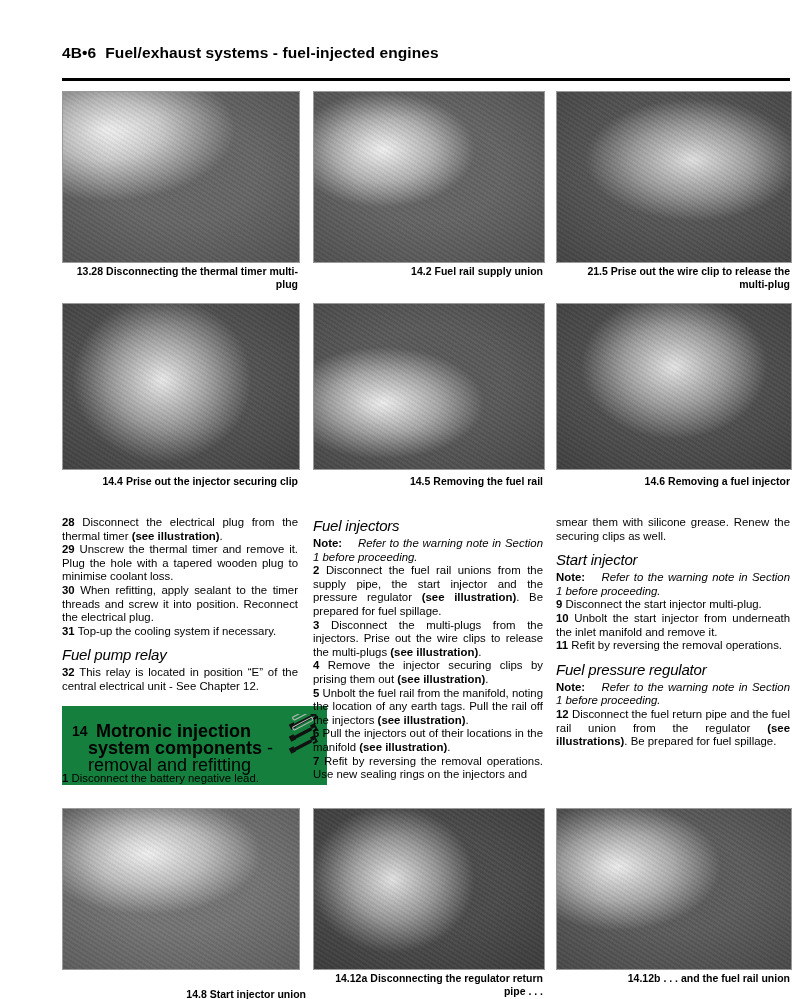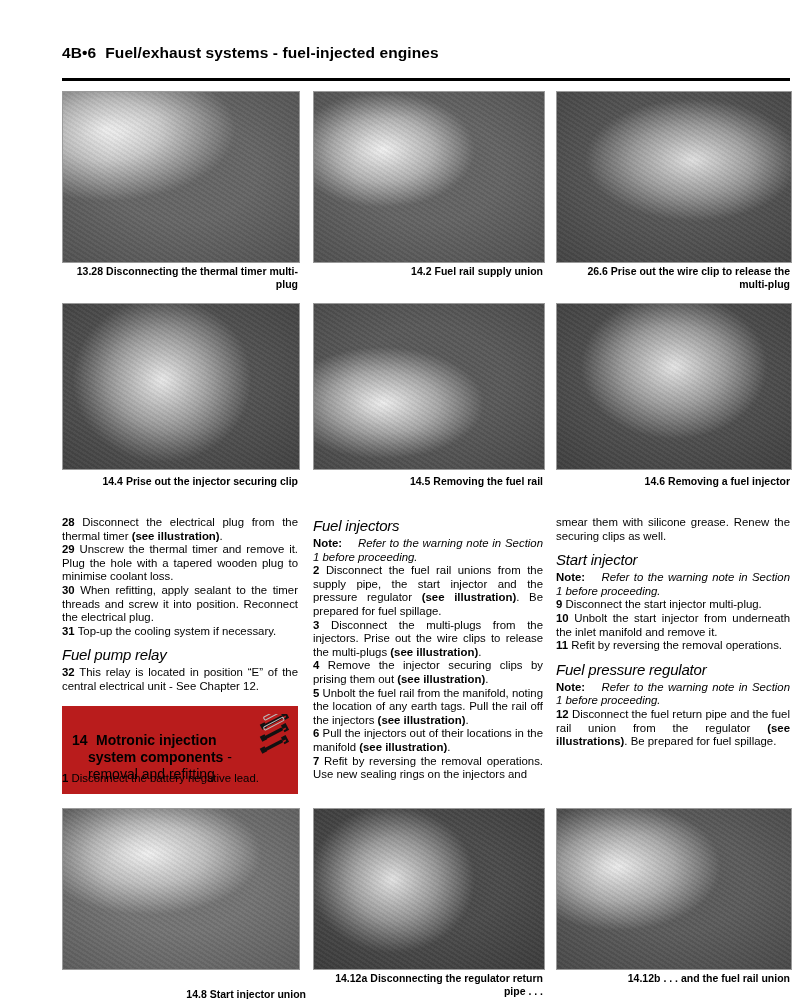--- a/index.html
+++ b/index.html
@@ -158,36 +158,36 @@
     line-height: 19px;
     margin: 7px 0 2px 0;
     letter-spacing: -0.2px;
   }
   .sub-head.first { margin-top: 0; }
 
   
   .section-box {
     position: absolute;
     left: 62px;
-    width: 236px;
-    background: #b91c1c;
+    width: 265px;
+    background: #15803d;
     box-sizing: border-box;
-    padding: 26px 10px 11px 10px;
+    padding: 17px 10px 11px 10px;
   }
   .section-box .sec-num {
     font-size: 14px;
     font-weight: bold;
     float: left;
     width: 24px;
     line-height: 17px;
   }
   .section-box .sec-title {
     margin-left: 16px;
     margin-right: 40px;
-    font-size: 14px;
+    font-size: 18px;
     line-height: 17px;
     font-weight: normal;
   }
   .section-box .sec-title b { font-weight: bold; }
   .spanner-rating {
     position: absolute;
     right: 8px;
     top: 8px;
     width: 34px;
     height: 44px;
@@ -214,21 +214,21 @@
     <div class="vignette"></div>
 </div>
 
 <div class="caption" style="left:62px; top:265px; width:236px;">
   <span class="num">13.28</span><span>Disconnecting the thermal timer multi-plug</span>
 </div>
 <div class="caption" style="left:313px; top:265px; width:230px;">
   <span class="num">14.2</span><span>Fuel rail supply union</span>
 </div>
 <div class="caption" style="left:556px; top:265px; width:234px;">
-  <span class="num">26.6</span><span>Prise out the wire clip to release the multi-plug</span>
+  <span class="num">21.5</span><span>Prise out the wire clip to release the multi-plug</span>
 </div>
 
 <div class="photo" style="left:62px; top:303px; width:236px; height:165px;">
   <div class="scene s4"></div>
     <div class="vignette"></div>
 </div>
 <div class="photo" style="left:313px; top:303px; width:230px; height:165px;">
   <div class="scene s5"></div>
     <div class="vignette"></div>
 </div>

